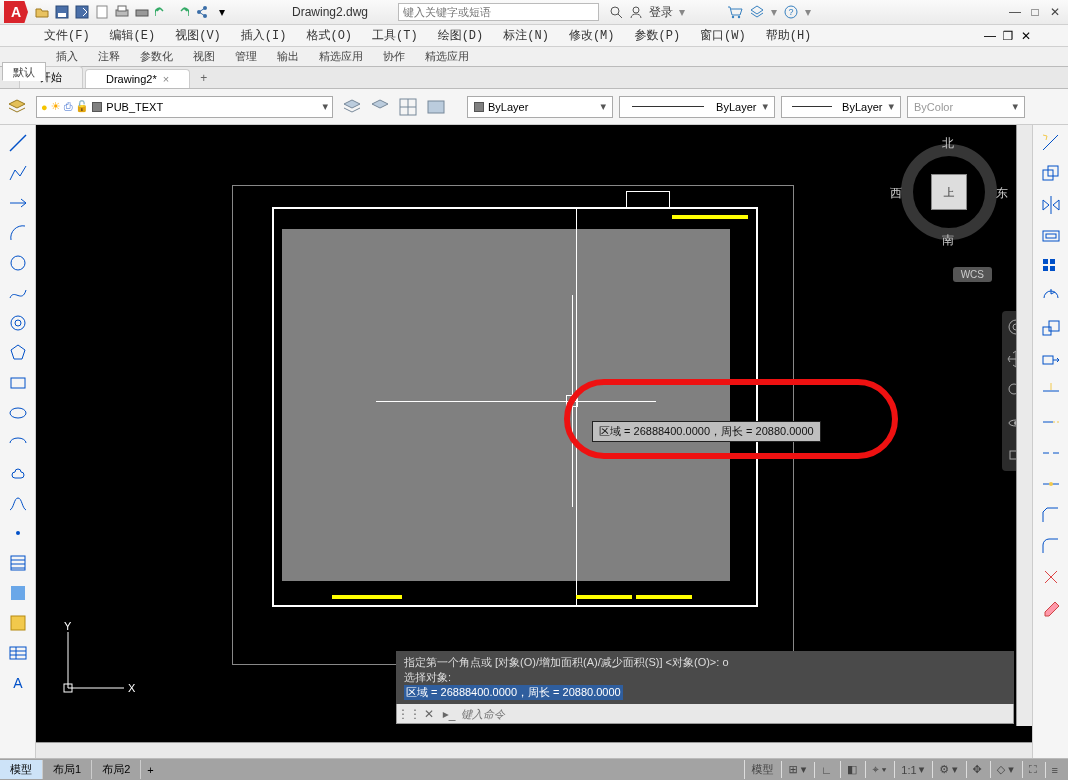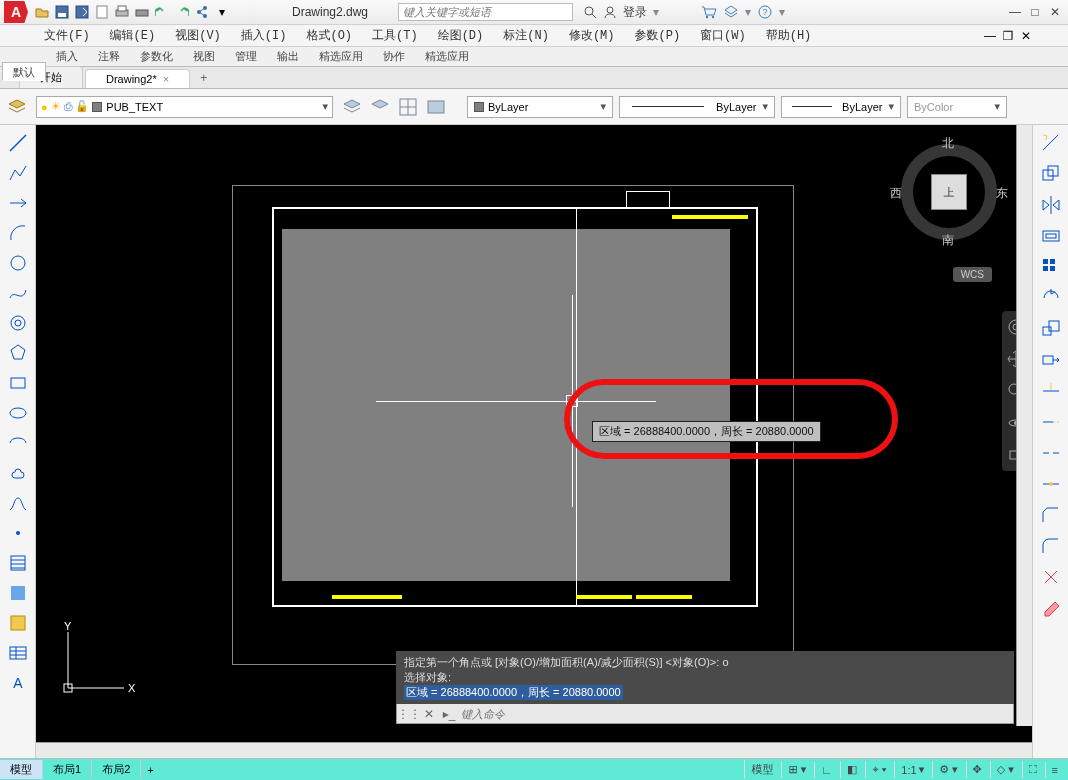--- a/index.html
+++ b/index.html
@@ -4,21 +4,21 @@
 <style>
   * { box-sizing: border-box; margin: 0; padding: 0; }
   body { font-family: "Microsoft YaHei", Arial, sans-serif; font-size: 12px; background: #f0f0f0; width: 1068px; height: 780px; overflow: hidden; position: relative; }
   
   
   .titlebar { height: 25px; background: linear-gradient(#fafafa,#ebebeb); display: flex; align-items: center; padding: 0 4px; border-bottom: 1px solid #d0d0d0; }
   .app-logo { width: 24px; height: 22px; background: #d9242b; clip-path: polygon(0 0, 85% 0, 100% 50%, 85% 100%, 0 100%); display:flex;align-items:center;justify-content:center;color:#fff;font-weight:bold;font-size:14px;}
   .qat { display:flex; gap:0; margin-left:4px;}
   .qat .qbtn { width:20px;height:20px;display:flex;align-items:center;justify-content:center;cursor:pointer;}
   .title-file { margin-left: 60px; font-size:12px; color:#333;}
-  .search-box { margin-left:30px;width:175px;height:18px;border:1px solid #bbb;font-size:11px;padding:0 4px;color:#888;font-style:italic;background:#fff;}
+  .search-box { margin-left:30px;width:201px;height:18px;border:1px solid #bbb;font-size:11px;padding:0 4px;color:#888;background:#fff;}
   .title-right { margin-left:10px; display:flex; align-items:center; gap:6px; color:#444;}
   .title-ctrl { margin-left:auto; display:flex; gap:2px;}
   .title-ctrl span{width:18px;text-align:center;cursor:pointer;color:#444;}
   
   
   .menubar { height: 22px; background: #f5f5f5; display:flex; align-items:center; padding:0 34px; gap:0; border-bottom:1px solid #d0d0d0;}
   .menubar .menu-item { padding:2px 10px; cursor:pointer; color:#333;font-family:Liberation Mono, monospace;}
   .menubar .mini-ctrl{margin-left:auto;display:flex;gap:2px;}
   .menubar .mini-ctrl span{width:16px;text-align:center;cursor:pointer;}
   
@@ -80,21 +80,21 @@
   .red-ring{position:absolute;left:528px;top:254px;width:334px;height:80px;border:6px solid #e11;border-radius:42px;}
   
   .cmd-area{position:absolute;left:360px;right:18px;bottom:18px;}
   .cmd-hist{background:#4a4a4a;color:#ddd;font-size:11px;padding:4px 8px;line-height:15px;}
   .cmd-hist .hl{background:#2f5e9e;color:#fff;display:inline-block;padding:0 2px;}
   .cmd-line{background:#e8e8e8;height:20px;display:flex;align-items:center;padding:0 4px;border:1px solid #999;border-top:none;}
   .cmd-line .ci{width:16px;height:16px;margin-right:4px;color:#666;display:flex;align-items:center;justify-content:center;}
   .cmd-line input{flex:1;border:none;background:transparent;font-style:italic;color:#888;font-size:11px;}
   
   
-  .statusbar{position:absolute;left:0;right:0;bottom:0;height:22px;background:#5eead4;border-top:1px solid #bbb;display:flex;font-size:11px;}
+  .statusbar{position:absolute;left:0;right:0;bottom:0;height:22px;background:#a3a3a3;border-top:1px solid #bbb;display:flex;font-size:11px;}
   .status-l{display:flex;align-items:center;}
   .status-l .stab{padding:2px 10px;border-right:1px solid #ccc;cursor:pointer;}
   .status-l .stab.active{background:#cde3f8;}
   .status-l .splus{padding:2px 6px;cursor:pointer;}
   .status-r{margin-left:auto;display:flex;align-items:center;gap:2px;padding-right:4px;}
   .status-r .sbtn{padding:2px 6px;cursor:pointer;color:#444;border-left:1px solid #ddd;display:flex;align-items:center;gap:2px;}
   
   svg{display:block;}
 </style>
 </head>
@@ -292,21 +292,21 @@
   <div class="prop-dd" style="width:156px;justify-content:flex-end;gap:6px">
     <span style="flex:1;border-bottom:1px solid #333;margin:0 6px"></span>
       <span>ByLayer</span>
       <span class="caret">▾</span>
   </div>
   <div class="prop-dd" style="width:120px;justify-content:flex-end;gap:6px">
     <span style="flex:1;border-bottom:1px solid #333;margin:0 4px"></span>
       <span>ByLayer</span>
       <span class="caret">▾</span>
   </div>
-  <div class="prop-dd" style="width:100px;color:#999">
+  <div class="prop-dd" style="width:118px;color:#999">
     <span>ByColor</span>
       <span class="caret">▾</span>
   </div>
 </div>
 
 <div class="main">
   <div class="left-tools">
     <div class="tbtn">
         <svg width="22" height="22">
           <line x1="3" y1="19" x2="19" y2="3" stroke="#0050c8" stroke-width="1.4"></line>

